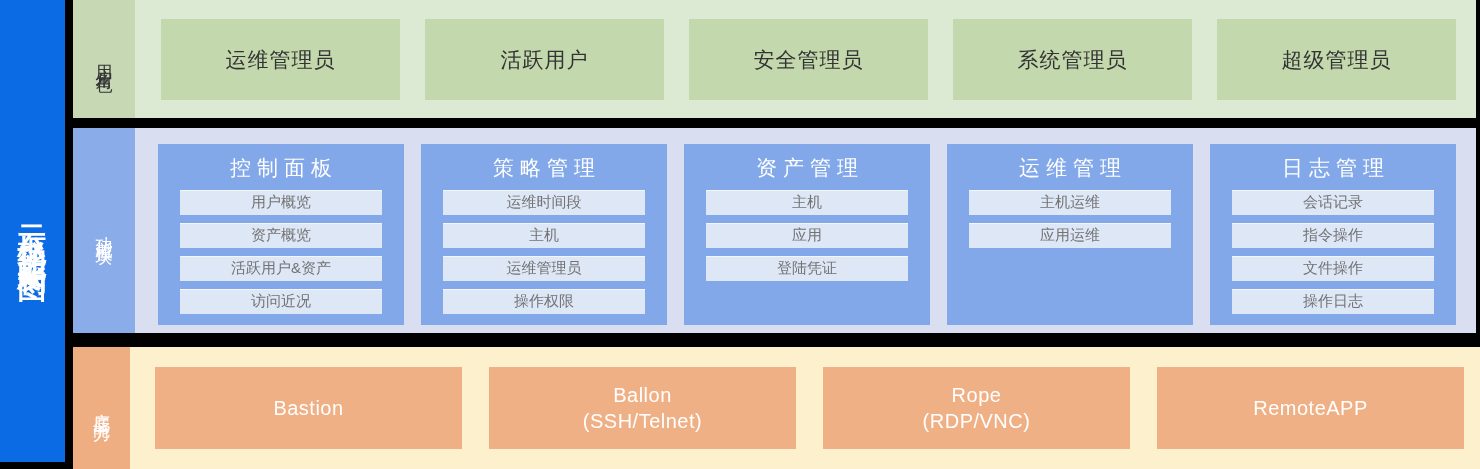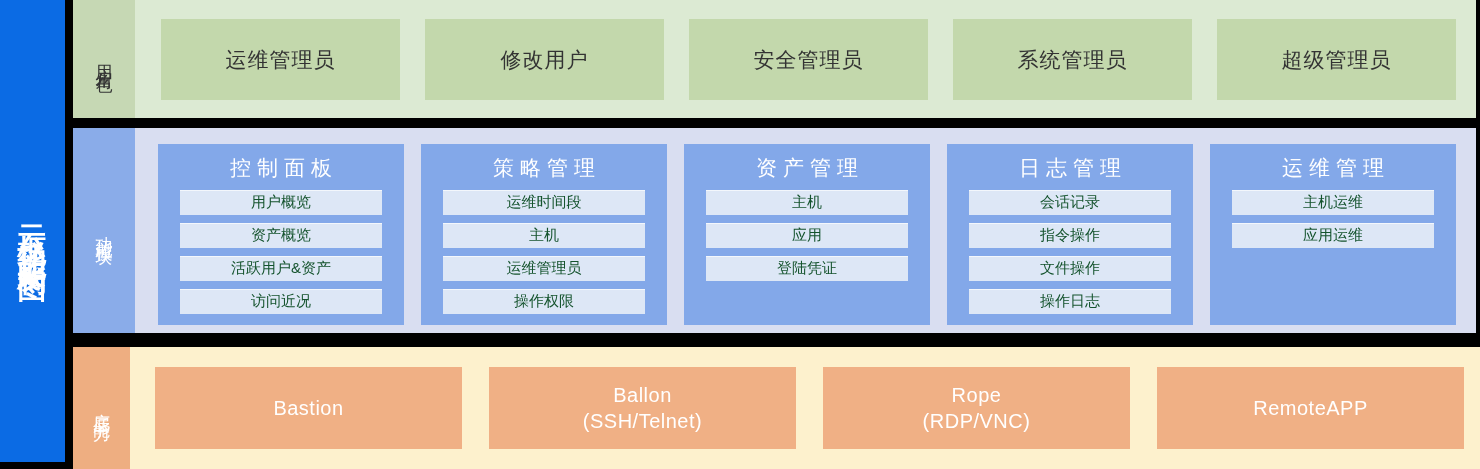--- a/index.html
+++ b/index.html
@@ -51,21 +51,21 @@
     display: flex; flex-direction: column; align-items: center;
     padding-top: 7px;
   }
   .module-col .col-title {
     color: #fff; font-size: 21px; font-weight: 500;
     letter-spacing: 6px; text-indent: 6px;
     margin: 3px 0 8px; white-space: nowrap;
   }
   .module-item {
     width: 82%; height: 25px; margin-bottom: 8px;
-    background: #dde7f6; color: #14532d; font-size: 15px;
+    background: #dde7f6; color: #737373; font-size: 15px;
     display: flex; align-items: center; justify-content: center;
     box-shadow: inset 0 1px 0 rgba(255,255,255,.65);
     white-space: nowrap;
   }
 
   
   .band-caps { top: 347px; width: 1407px; height: 122px; background: #fdf1cd; }
   .band-caps .strip { width: 57px; background: #eeae81; }
   .band-caps .vlabel { color: #fff; }
   .caps-content { flex: 1; display: flex; gap: 27px; padding: 20px 16px 20px 25px; }
@@ -83,21 +83,21 @@
   <div class="sidebar">
     <div class="vtitle">云枢功能架构图</div>
   </div>
 
   <div class="band band-roles">
     <div class="strip">
       <div class="vlabel">用户角色</div>
     </div>
     <div class="roles-content">
       <div class="role-box">运维管理员</div>
-      <div class="role-box">修改用户</div>
+      <div class="role-box">活跃用户</div>
       <div class="role-box">安全管理员</div>
       <div class="role-box">系统管理员</div>
       <div class="role-box">超级管理员</div>
     </div>
   </div>
 
   <div class="band band-modules">
     <div class="strip">
       <div class="vlabel">功能模块</div>
     </div>
@@ -120,31 +120,31 @@
       </div>
 
       <div class="module-col">
         <div class="col-title">资产管理</div>
         <div class="module-item">主机</div>
         <div class="module-item">应用</div>
         <div class="module-item">登陆凭证</div>
       </div>
 
       <div class="module-col">
+        <div class="col-title">运维管理</div>
+        <div class="module-item">主机运维</div>
+        <div class="module-item">应用运维</div>
+      </div>
+
+      <div class="module-col">
         <div class="col-title">日志管理</div>
         <div class="module-item">会话记录</div>
         <div class="module-item">指令操作</div>
         <div class="module-item">文件操作</div>
         <div class="module-item">操作日志</div>
-      </div>
-
-      <div class="module-col">
-        <div class="col-title">运维管理</div>
-        <div class="module-item">主机运维</div>
-        <div class="module-item">应用运维</div>
       </div>
 
 
     </div>
   </div>
 
   <div class="band band-caps">
     <div class="strip">
       <div class="vlabel">底层能力</div>
     </div>

